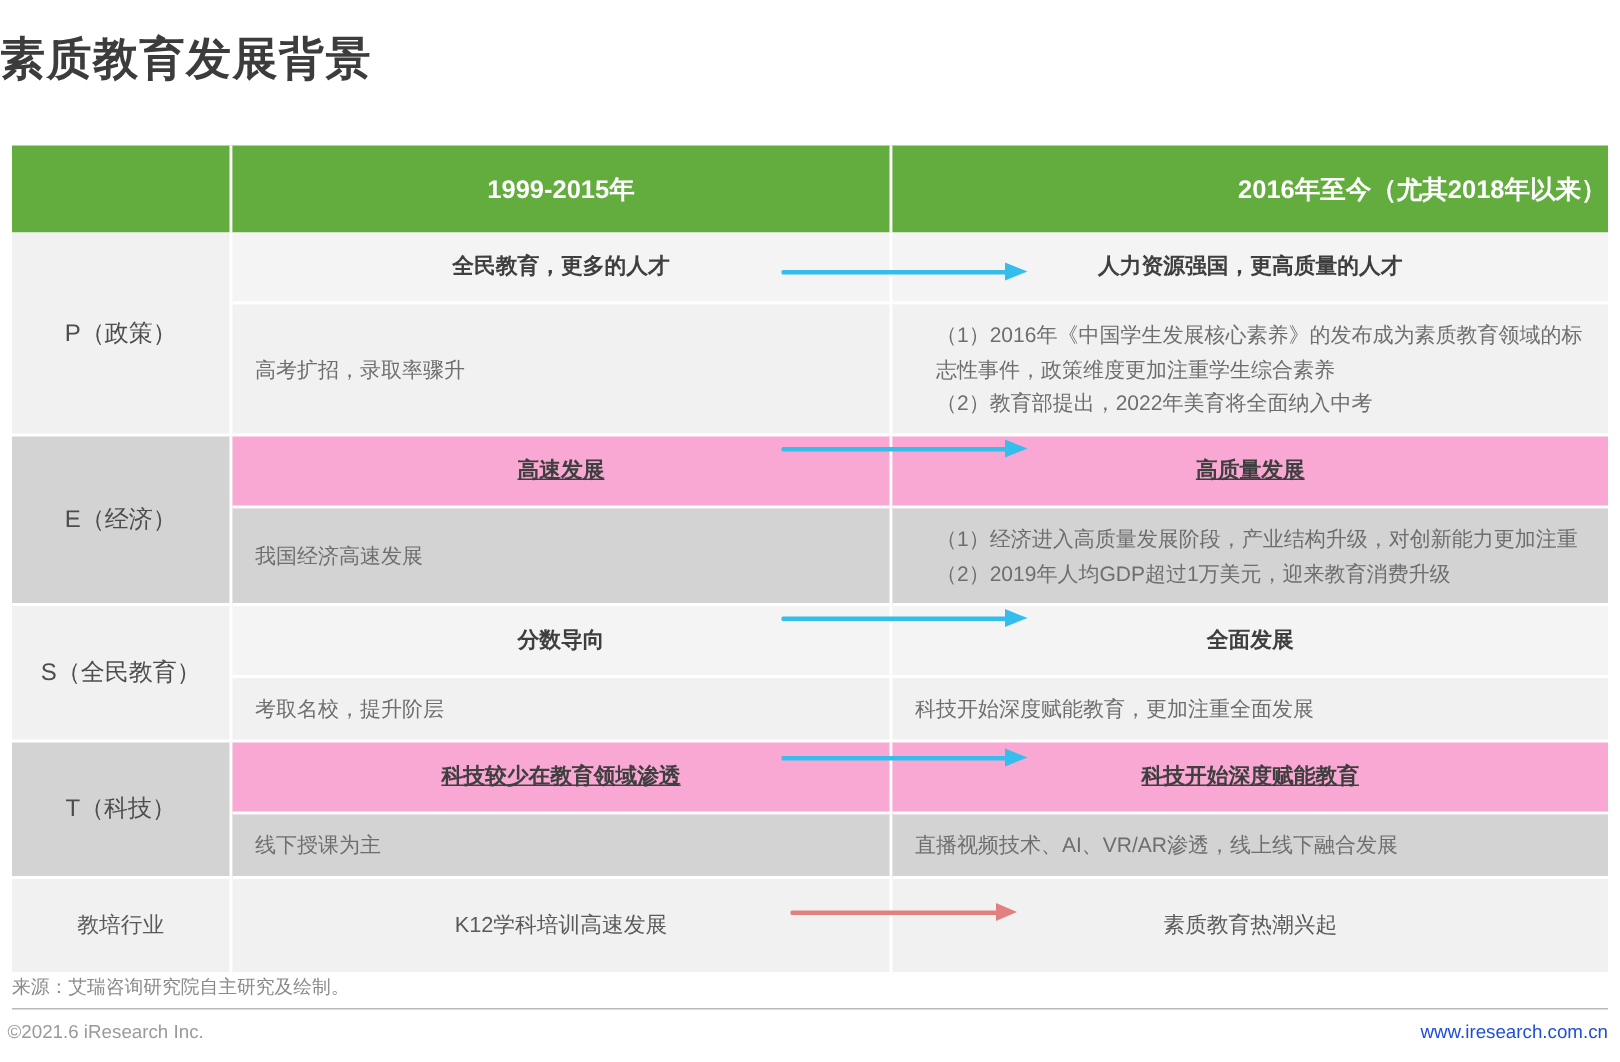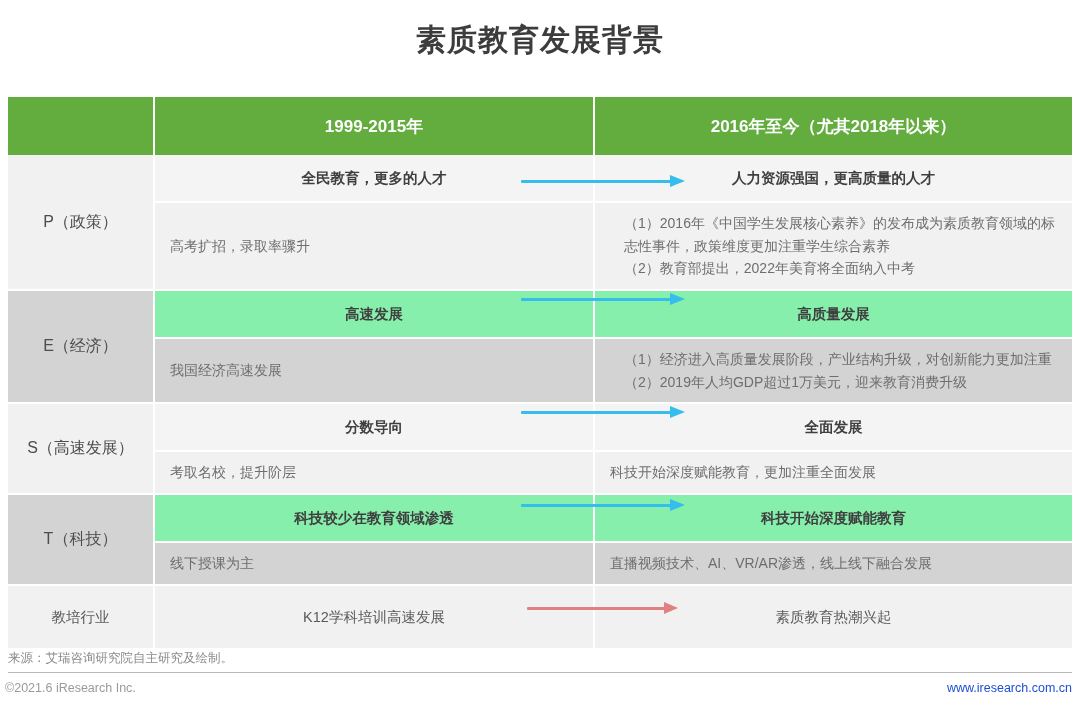--- a/index.html
+++ b/index.html
@@ -11,21 +11,20 @@
     width: 1080px;
     height: 708px;
     font-family: "Liberation Sans", "DejaVu Sans", sans-serif;
     color: #4a4a4a;
     position: relative;
     overflow: hidden;
   }
 
   
   .page-title {
-    text-align: center;
     font-size: 30px;
     font-weight: bold;
     color: #3c3c3c;
     letter-spacing: 1px;
     padding-top: 18px;
     height: 44px;
     line-height: 44px;
   }
 
   
@@ -46,21 +45,21 @@
   
   .hdr {
     background: #63ad3f;
     color: #ffffff;
     font-weight: bold;
     font-size: 17px;
     text-align: center;
     height: 56px;
     border-right: 2px solid #ffffff;
   }
-  .hdr.last { border-right: none; }
+  .hdr.last { border-right: none; text-align: right; }
 
   
   .lbl {
     text-align: center;
     font-size: 16px;
     color: #4d4d4d;
     vertical-align: middle;
     border-right: 2px solid #ffffff;
     border-bottom: 2px solid #ffffff;
     margin-left: 20px;
@@ -71,21 +70,21 @@
     border-bottom: 2px solid #ffffff;
     position: relative;
     margin-top: 45px;
   }
   .cell.last { border-right: none; }
 
   
   .tint-a { background: #f1f1f1; }
   .tint-a2 { background: #f4f4f4; }
   .tint-b { background: #d3d3d3; }
-  .tint-b2 { background: #86efac; }
+  .tint-b2 { background: #f9a8d4; text-decoration: underline; }
 
   
   .sub-head {
     text-align: center;
     font-weight: bold;
     font-size: 14.5px;
     color: #3f3f3f;
     height: 44px;
     line-height: 44px;
     white-space: nowrap;
@@ -212,21 +211,21 @@
       </td>
       <td class="cell last tint-b">
         <div class="sub-body">
           <div class="indent">（1）经济进入高质量发展阶段，产业结构升级，对创新能力更加注重</div>
           <div class="indent">（2）2019年人均GDP超过1万美元，迎来教育消费升级</div>
         </div>
       </td>
     </tr>
 
     <tr>
-      <td class="lbl tint-a" rowspan="2">S（高速发展）</td>
+      <td class="lbl tint-a" rowspan="2">S（全民教育）</td>
       <td class="cell tint-a2 sub-head">分数导向</td>
       <td class="cell last tint-a2 sub-head">全面发展</td>
     </tr>
     <tr>
       <td class="cell tint-a">
         <div class="sub-body">考取名校，提升阶层</div>
       </td>
       <td class="cell last tint-a">
         <div class="sub-body">科技开始深度赋能教育，更加注重全面发展</div>
       </td>

